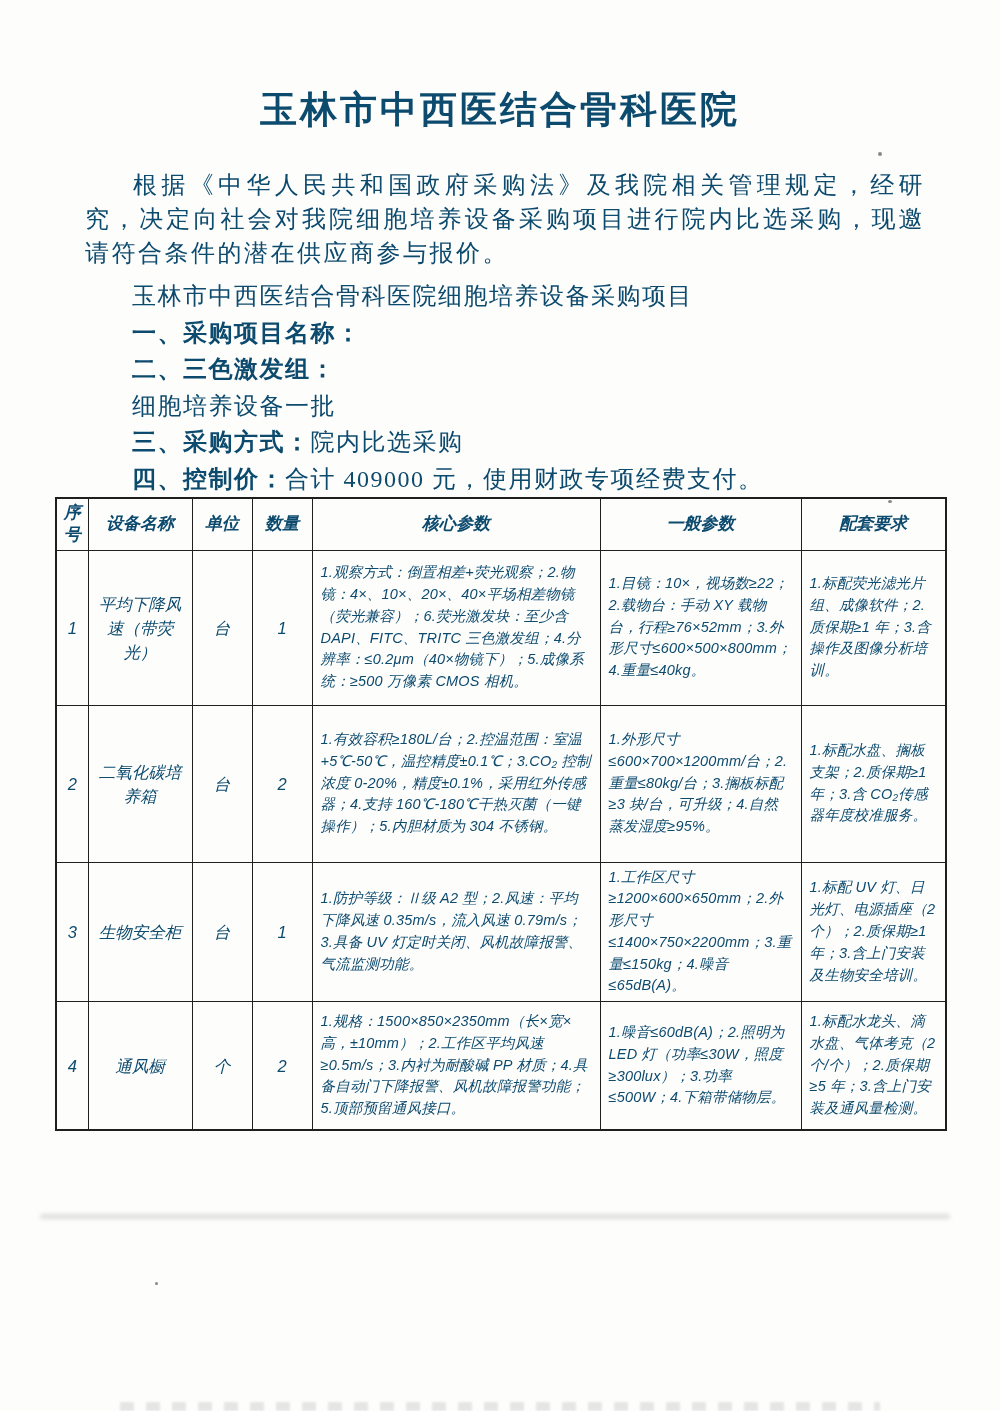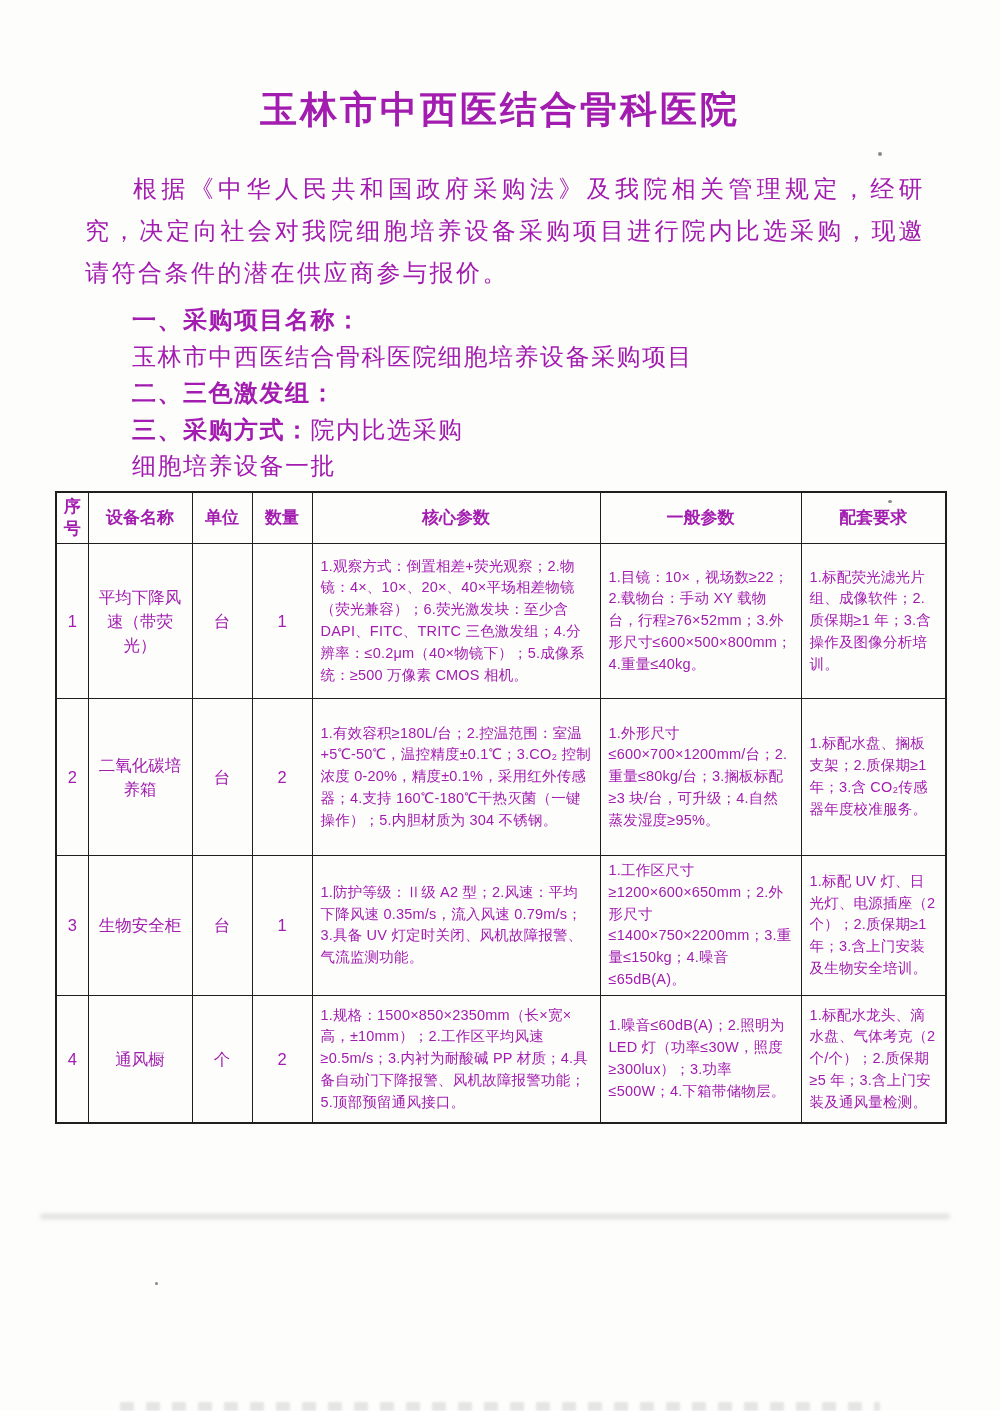--- a/index.html
+++ b/index.html
@@ -1,60 +1,60 @@
 <!DOCTYPE html>
 <html lang="zh"><head>
 <meta charset="utf-8">
 <style>
   html,body{margin:0;padding:0;background:#e8e8e8;}
   .page{
     position:relative;
     width:1000px;height:1411px;
     margin:0 auto;
     background:#fdfdfc;
-    color:#a21caf;
+    color:#0c4a6e;
     box-sizing:border-box;
     padding:86px 55px 0 55px;
     overflow:hidden;
     font-family:"Liberation Serif",serif;
   }
   .title{
     text-align:center;
     font-family:"Liberation Sans",sans-serif;
     font-weight:900;
     font-size:37px;
     line-height:48px;
     letter-spacing:3px;
   }
   .intro{
     margin:34px 0 0 30px;
     width:840px;
     font-size:24px;
-    line-height:42px;
+    line-height:34px;
     letter-spacing:2.5px;
     text-indent:2em;
     text-align:justify;
     text-justify:inter-character;
   }
   .sections{
     margin:8px 0 0 77px;
     font-size:24px;
     line-height:36.5px;
     letter-spacing:1.5px;
   }
   .sec-heading{
     font-family:"Liberation Sans",sans-serif;
     font-weight:700;
   }
   table.req{
-    margin-top:6px;
     width:890px;
     border-collapse:collapse;
     table-layout:fixed;
     font-family:"Liberation Sans",sans-serif;
+    font-style:italic;
   }
   table.req th, table.req td{
     border:1.6px solid #1f1f1f;
     vertical-align:middle;
     box-sizing:border-box;
   }
   table.req{border:2px solid #1f1f1f;}
   thead tr{height:52px;}
   tbody tr:nth-child(1){height:155px;}
   tbody tr:nth-child(2){height:157px;}
@@ -102,25 +102,26 @@
 
 <div class="page">
 
   <div class="title">
     <div>玉林市中西医结合骨科医院</div>
   </div>
 
   <p class="intro">根据《中华人民共和国政府采购法》及我院相关管理规定，经研究，决定向社会对我院细胞培养设备采购项目进行院内比选采购，现邀请符合条件的潜在供应商参与报价。</p>
 
   <div class="sections">
+    <div><span class="sec-heading"></span><span>玉林市中西医结合骨科医院细胞培养设备采购项目</span></div>
     <div><span class="sec-heading">一、采购项目名称：</span><span></span></div>
-    <div><span class="sec-heading"></span><span>玉林市中西医结合骨科医院细胞培养设备采购项目</span></div>
     <div><span class="sec-heading">二、三色激发组：</span><span></span></div>
+    <div><span class="sec-heading"></span><span>细胞培养设备一批</span></div>
     <div><span class="sec-heading">三、采购方式：</span><span>院内比选采购</span></div>
-    <div><span class="sec-heading"></span><span>细胞培养设备一批</span></div>
+    <div><span class="sec-heading">四、控制价：</span><span>合计 409000 元，使用财政专项经费支付。</span></div>
   </div>
 
   <table class="req">
     <colgroup>
       <col style="width:32px">
         <col style="width:104px">
         <col style="width:60px">
         <col style="width:60px">
       <col style="width:288px">
         <col style="width:201px">

